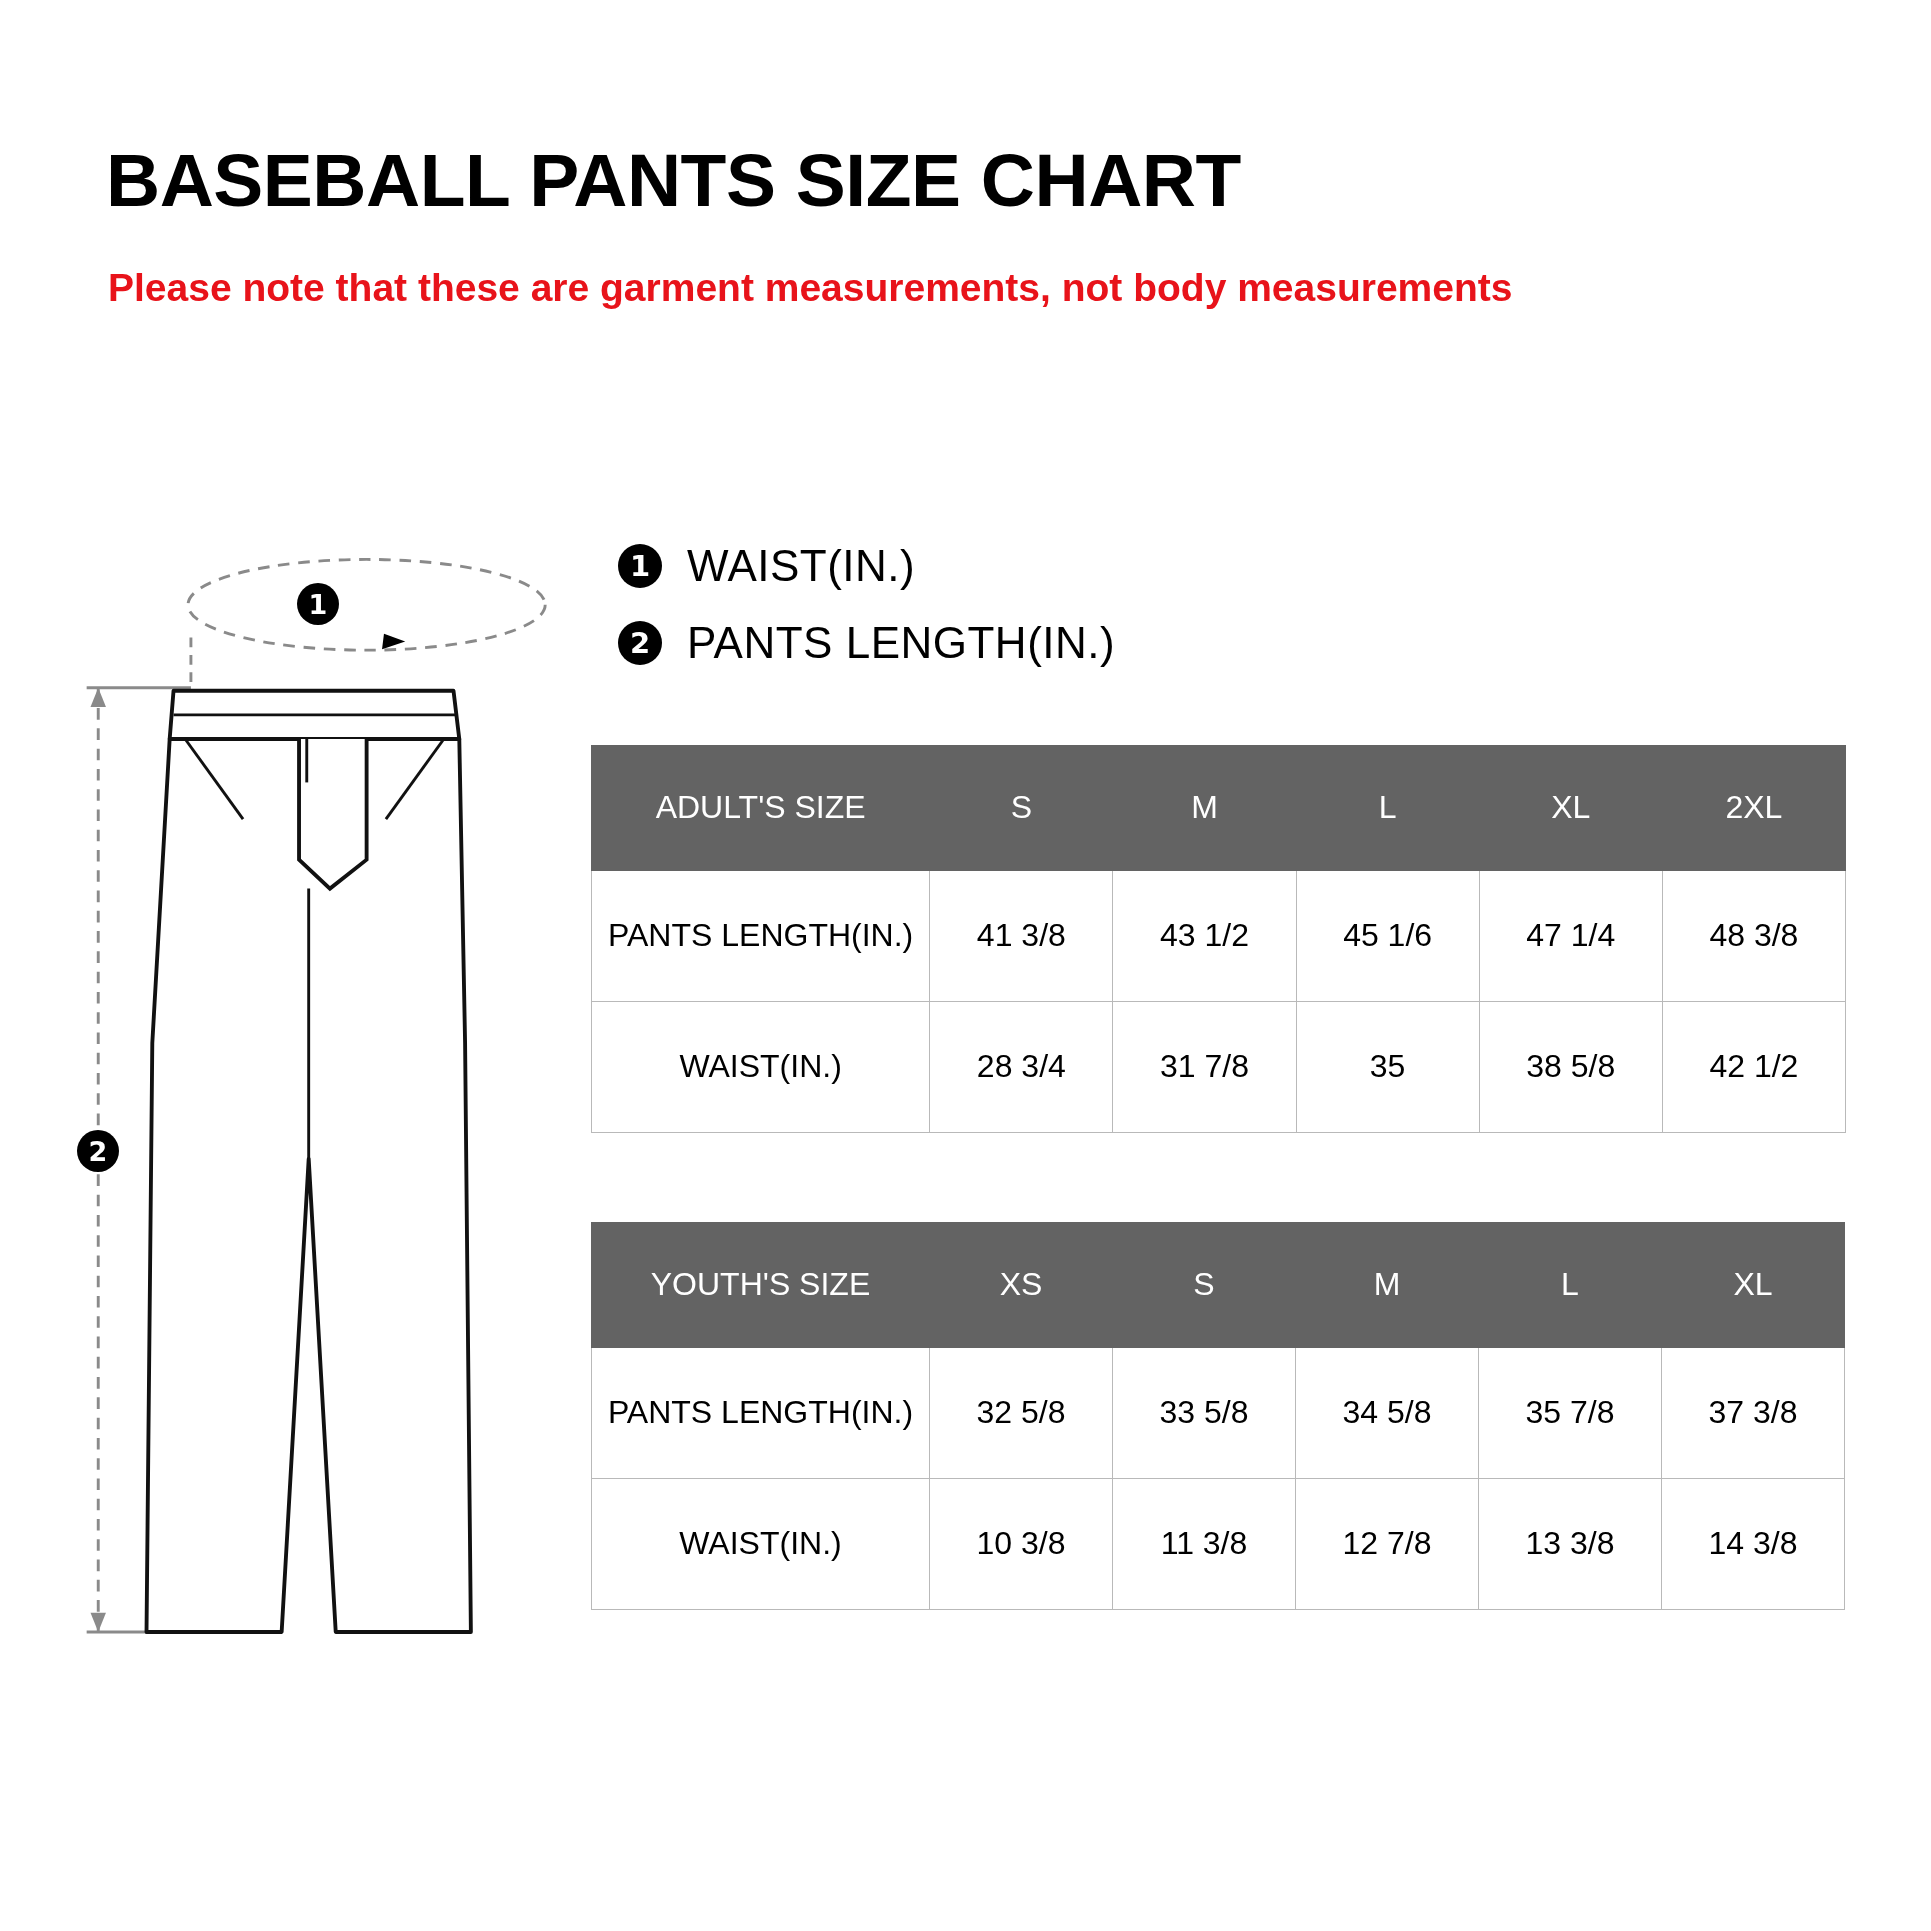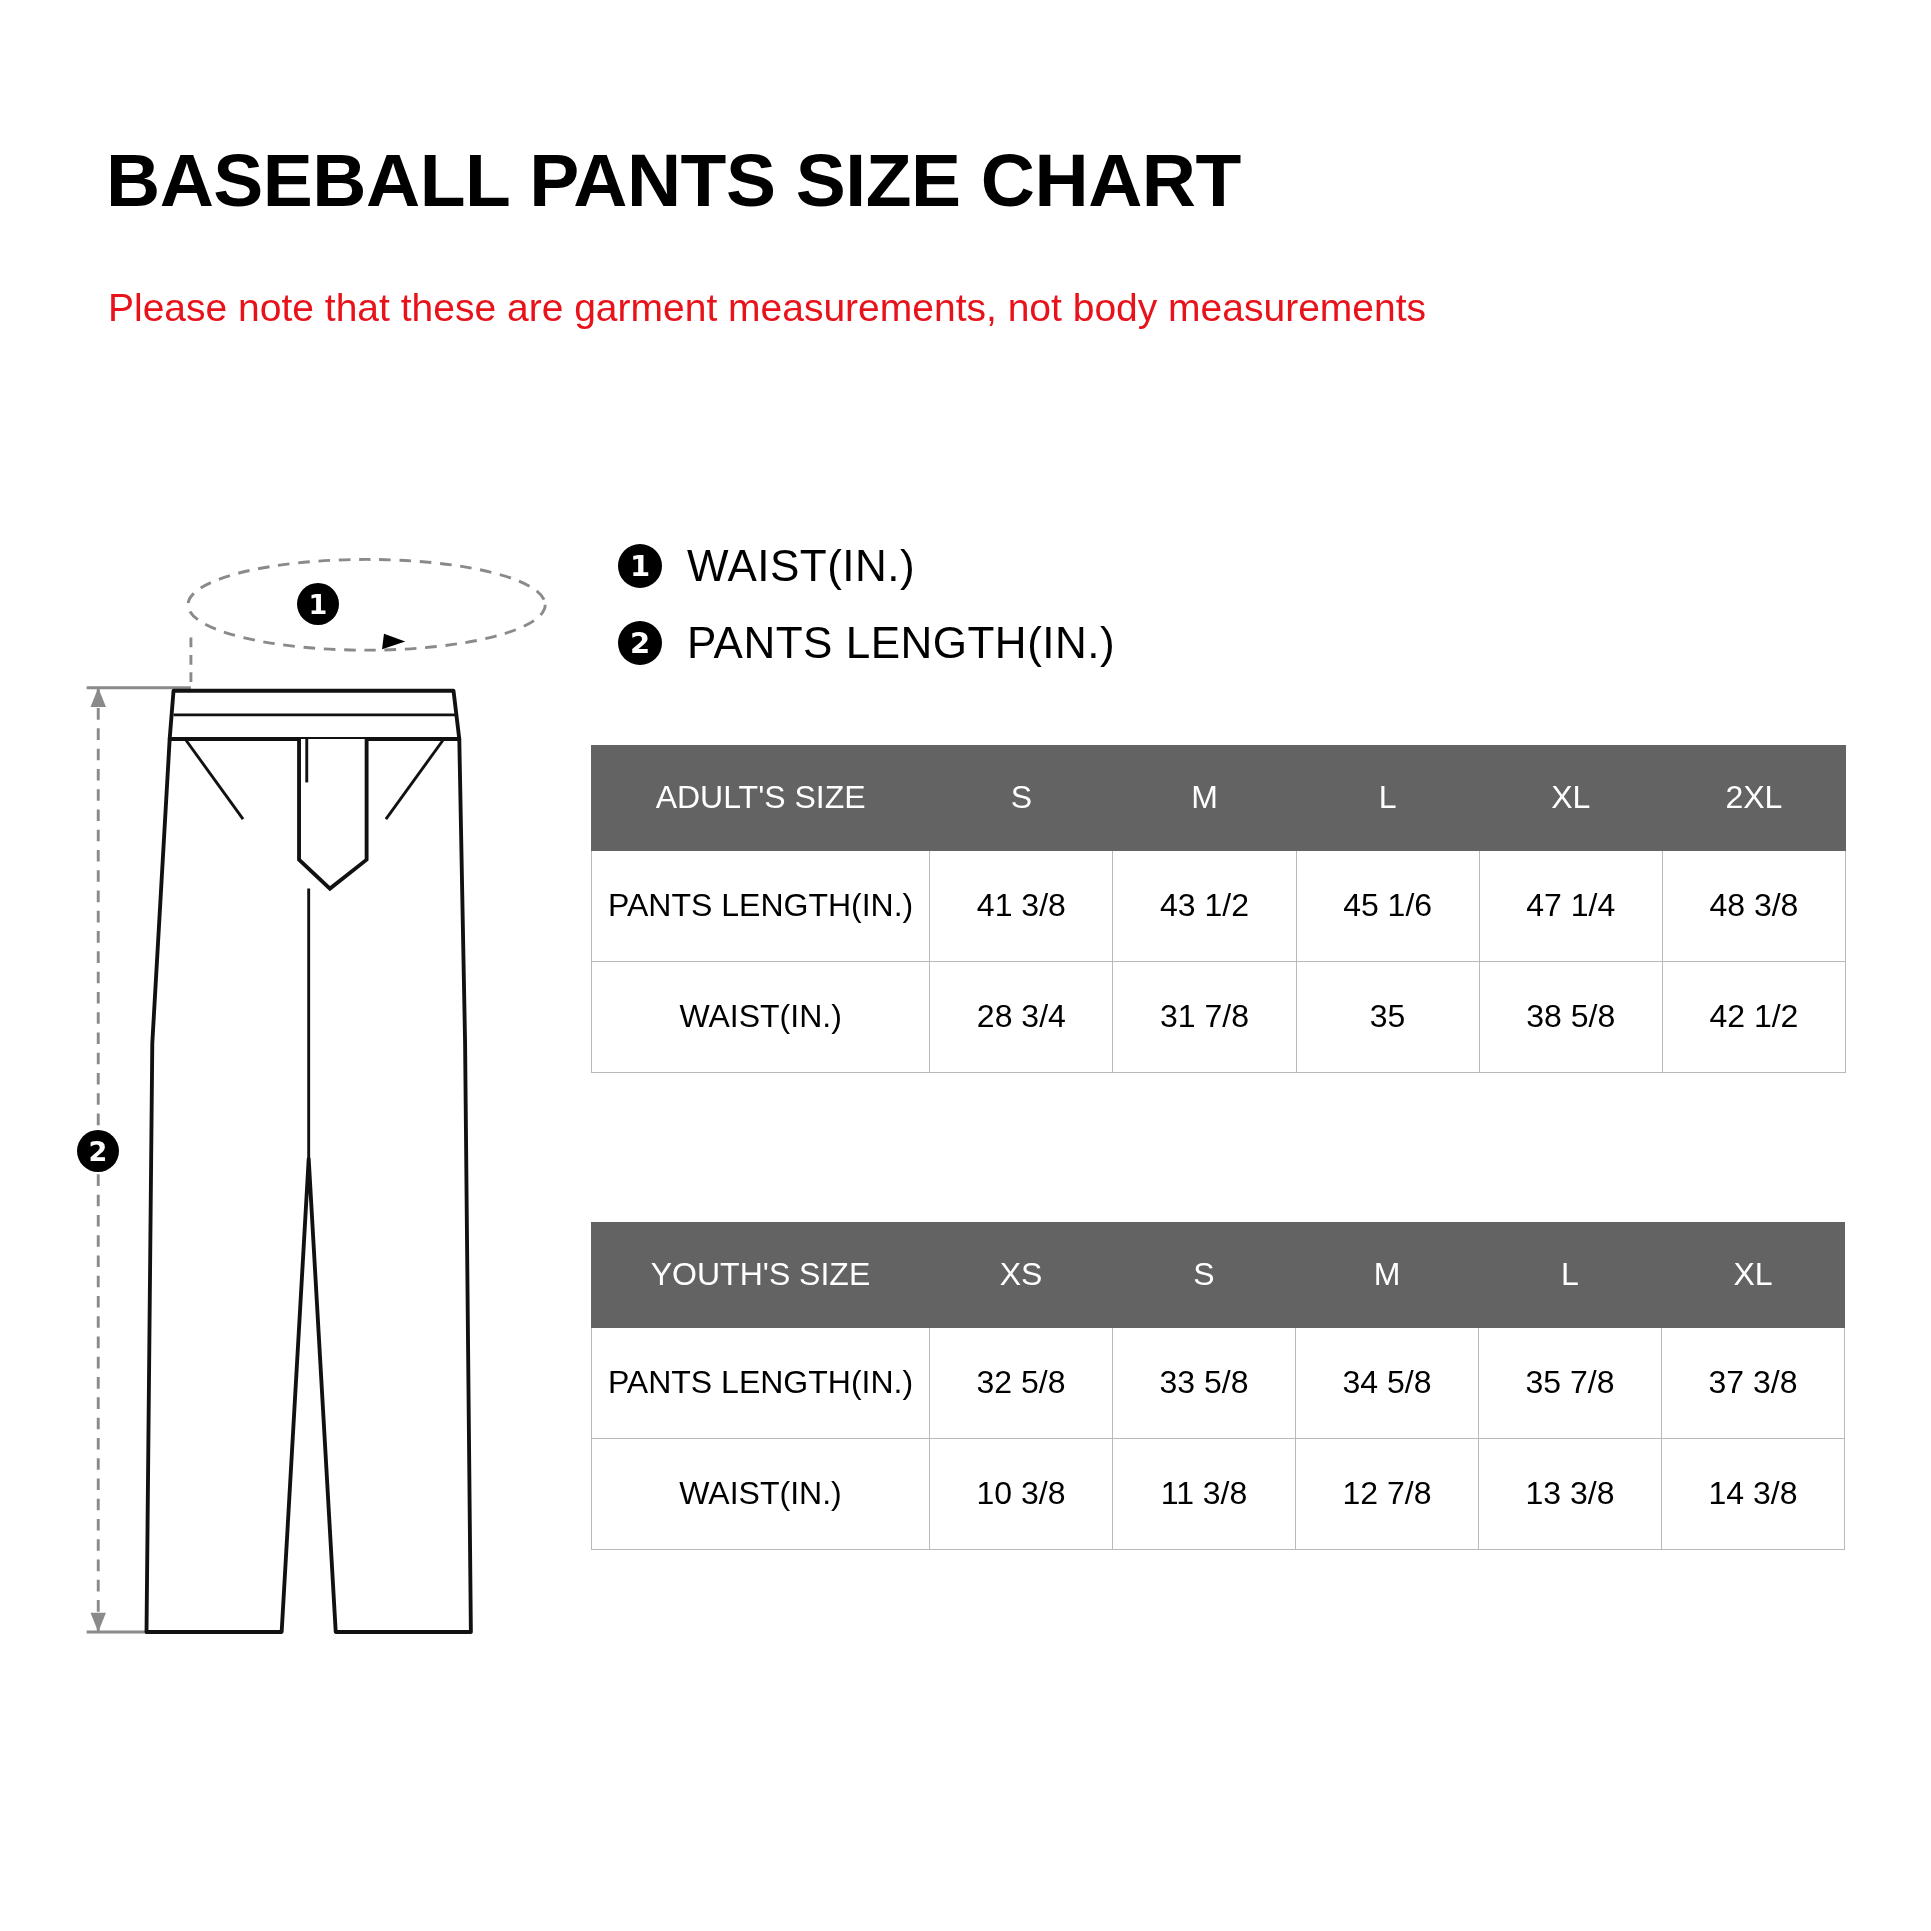--- a/index.html
+++ b/index.html
@@ -30,24 +30,24 @@
     font-size: 75px;
     font-weight: bold;
     letter-spacing: -0.5px;
     line-height: 1.05;
     white-space: nowrap;
     margin-top: 44px;
   }
   .note {
     position: absolute;
     left: 108px;
-    top: 284px;
+    top: 264px;
     width: 1545px;
     font-size: 39px;
-    font-weight: normal;
+    font-weight: bold;
     color: #e8131a;
     line-height: 1.25;
   }
 
   
   .legend {
     position: absolute;
     left: 618px;
     top: 541px;
     width: 869px;
@@ -109,21 +109,21 @@
     border-collapse: collapse;
     table-layout: fixed;
   }
   table.size-table td, table.size-table th {
     border: 1.9px solid #b9b9b9;
     text-align: center;
     vertical-align: middle;
     font-weight: normal;
     font-size: 32px;
     color: #000;
-    padding: 2px;
+    padding: 12px;
     line-height: 1.22;
   }
   table.size-table thead td {
     background: #636363;
     color: #ffffff;
     border: 1.9px solid #636363;
     font-size: 32px;
     height: 100px;
   }
   table.size-table tbody td {

